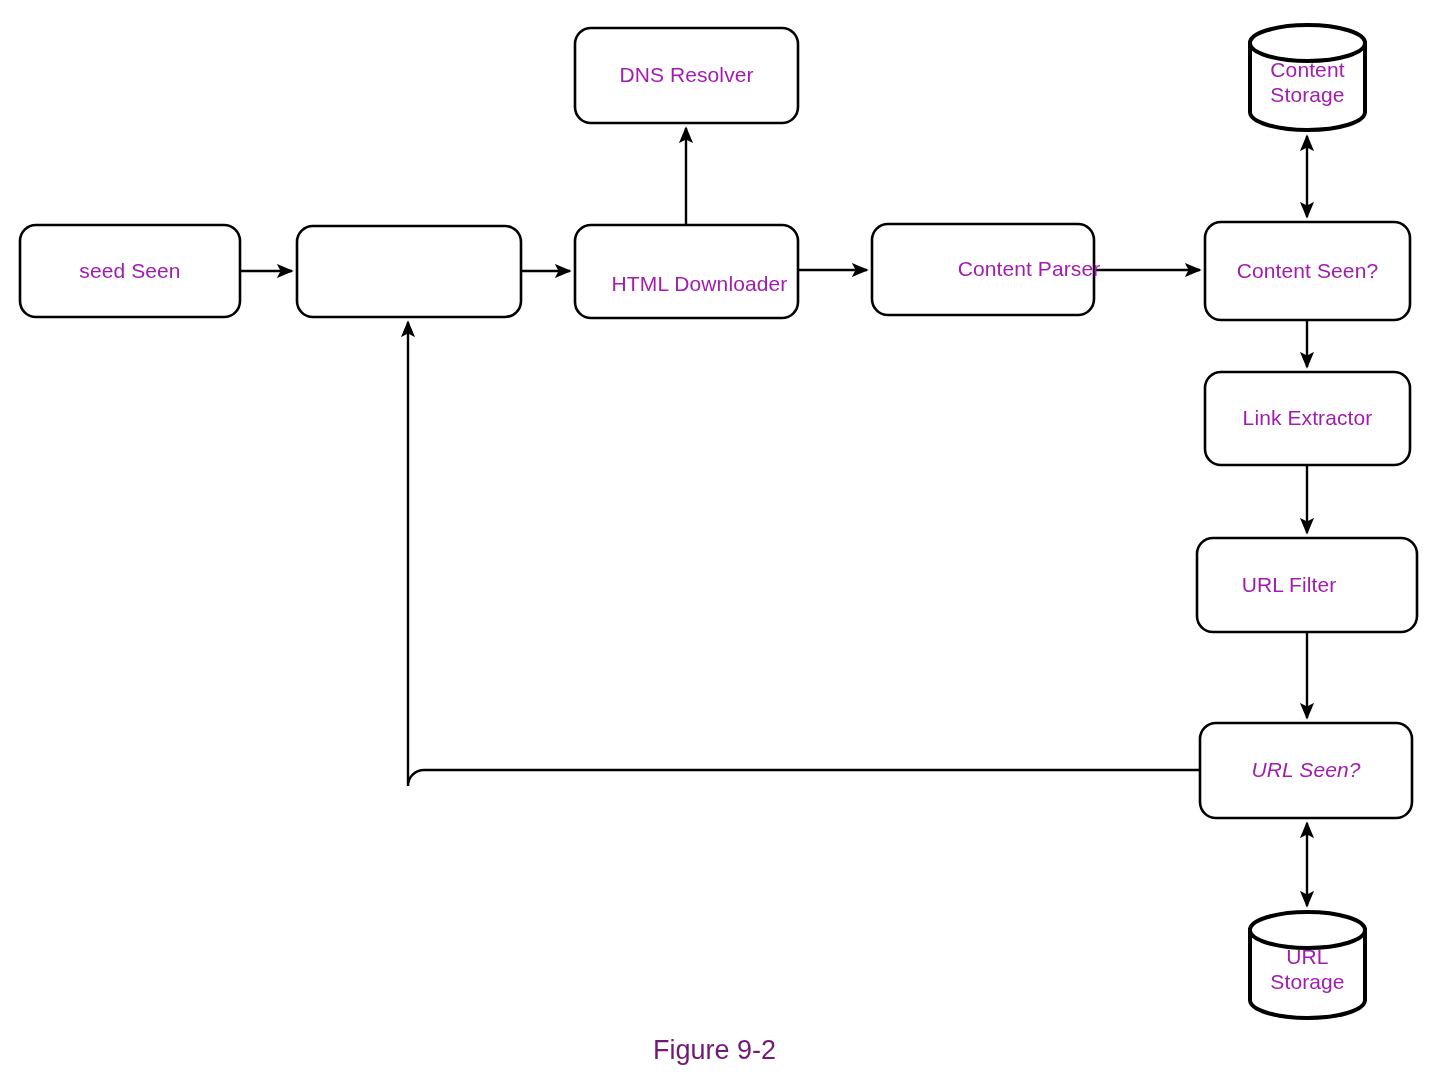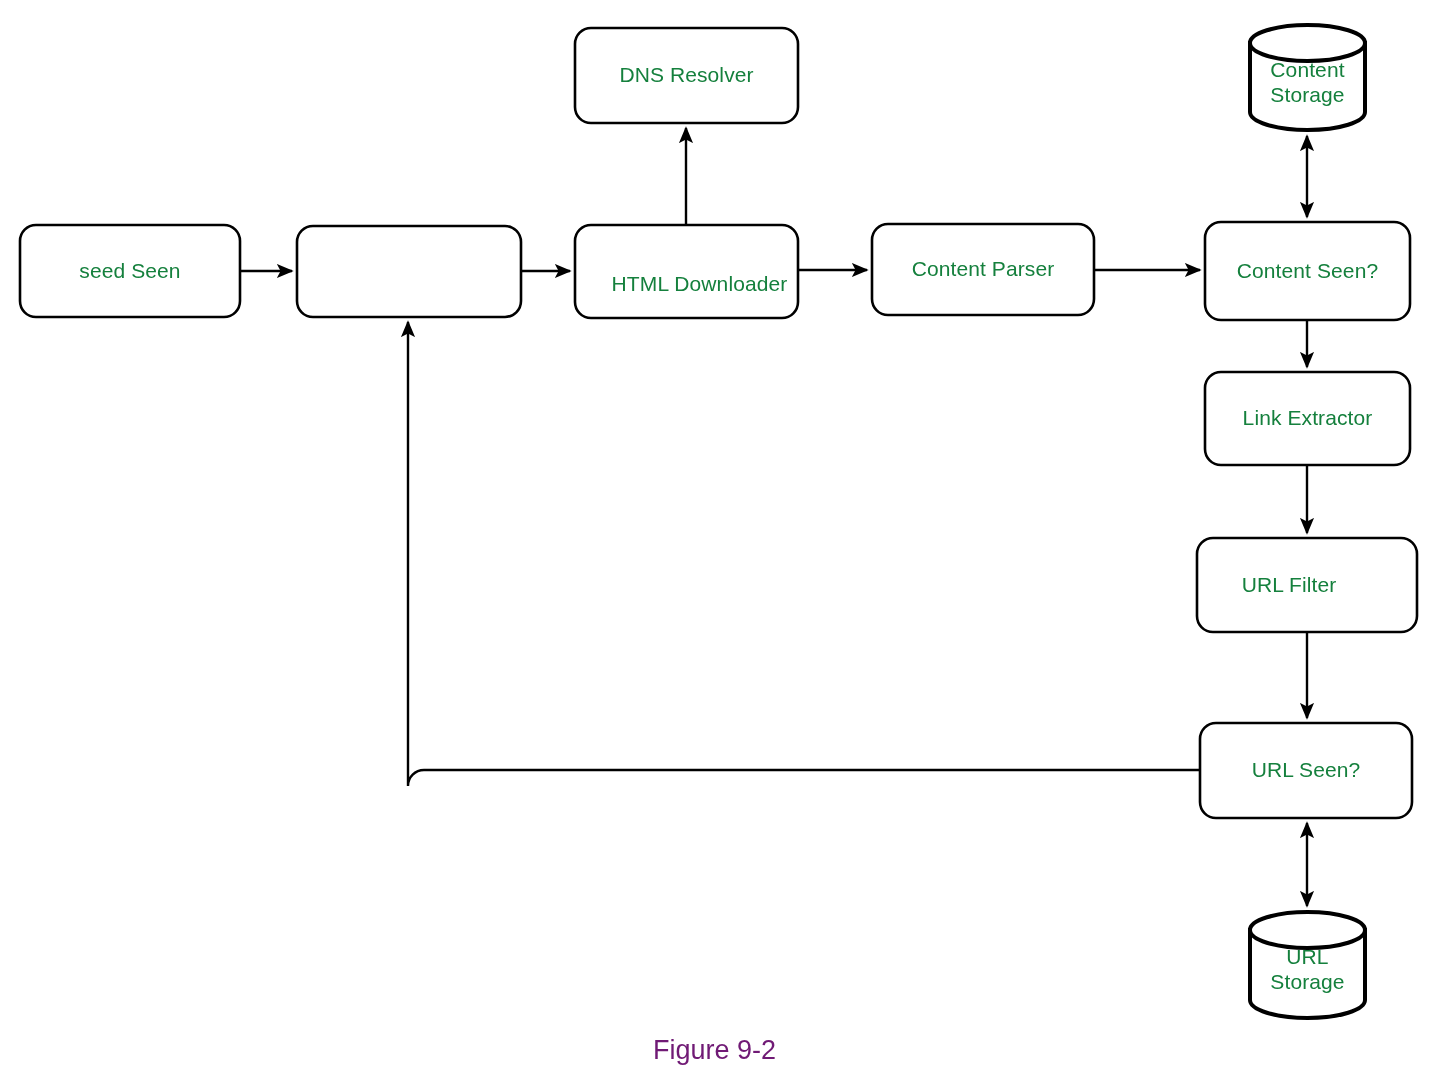--- a/index.html
+++ b/index.html
@@ -27,21 +27,21 @@
     top: 0;
     width: 1429px;
     height: 1077px;
   }
   .node-label {
     position: absolute;
     display: flex;
     align-items: center;
     justify-content: center;
     text-align: center;
-    color: #15803d;
+    color: #a21caf;
     font-size: 21px;
     line-height: 1.18;
     letter-spacing: 0.1px;
     white-space: pre-line;
     pointer-events: none;
   }
   .caption {
     position: absolute;
     left: 0;
     top: 1035px;
@@ -122,24 +122,24 @@
 
       <line x1="1307" y1="823" x2="1307" y2="906" marker-start="url(#arrow)" marker-end="url(#arrow)"></line>
 
       <path d="M 1200 770 L 424 770 A 16 16 0 0 0 408 786 L 408 770 L 408 322" marker-end="url(#arrow)"></path>
     </g>
   </svg>
 
   <div class="node-label" style="left:20px;  top:225px; width:220px; height:92px;">seed Seen</div>
   <div class="node-label" style="left:588px; top:225px; width:223px; height:119px;">HTML Downloader</div>
   <div class="node-label" style="left:575px; top:28px;  width:223px; height:95px;">DNS Resolver</div>
-  <div class="node-label" style="left:872px; top:224px; width:222px; height:91px;">Content Parser</div>
+  <div class="node-label" style="left:872px; top:224px; width:222px; height:91px;padding-left:46px;">Content Parser</div>
   <div class="node-label" style="left:1205px;top:222px; width:205px; height:98px;">Content Seen?</div>
   <div class="node-label" style="left:1205px;top:372px; width:205px; height:93px;">Link Extractor</div>
   <div class="node-label" style="left:1197px;top:538px; width:184px; height:94px;">URL Filter</div>
-  <div class="node-label" style="left:1200px;top:723px; width:212px; height:95px;">URL Seen?</div>
+  <div class="node-label" style="left:1200px;top:723px; width:212px; height:95px;font-style:italic;">URL Seen?</div>
   <div class="node-label" style="left:1250px;top:43px;  width:115px; height:80px;">Content
 Storage</div>
   <div class="node-label" style="left:1250px;top:930px; width:115px; height:80px;">URL
 Storage</div>
 
   <div class="caption">Figure 9-2</div>
 </div>
 
 </body></html>

